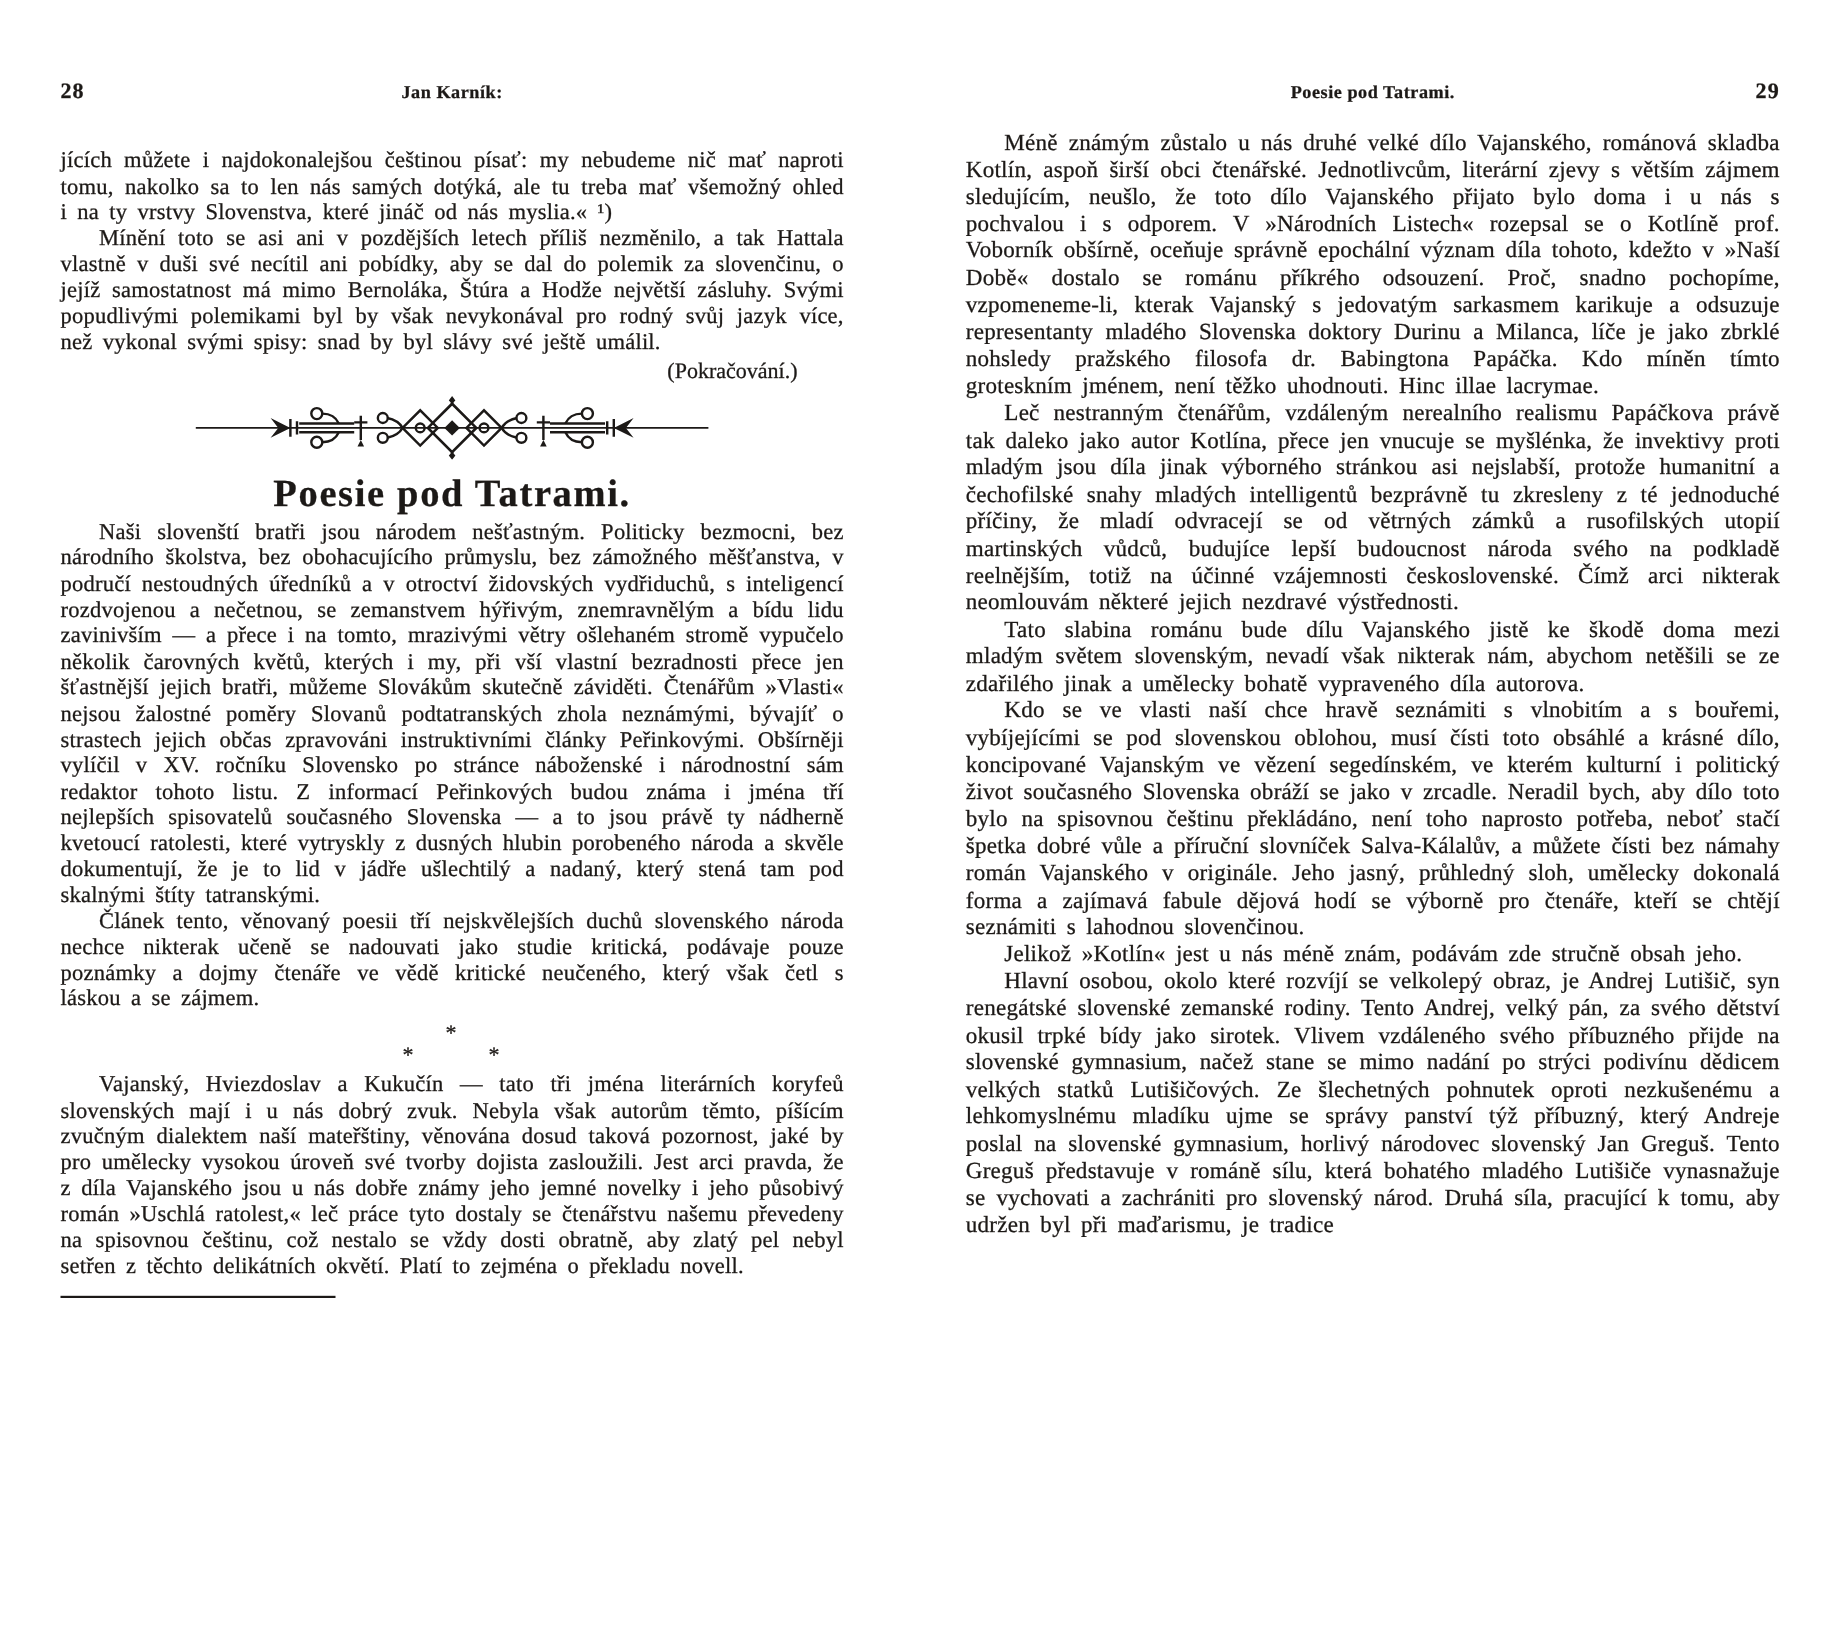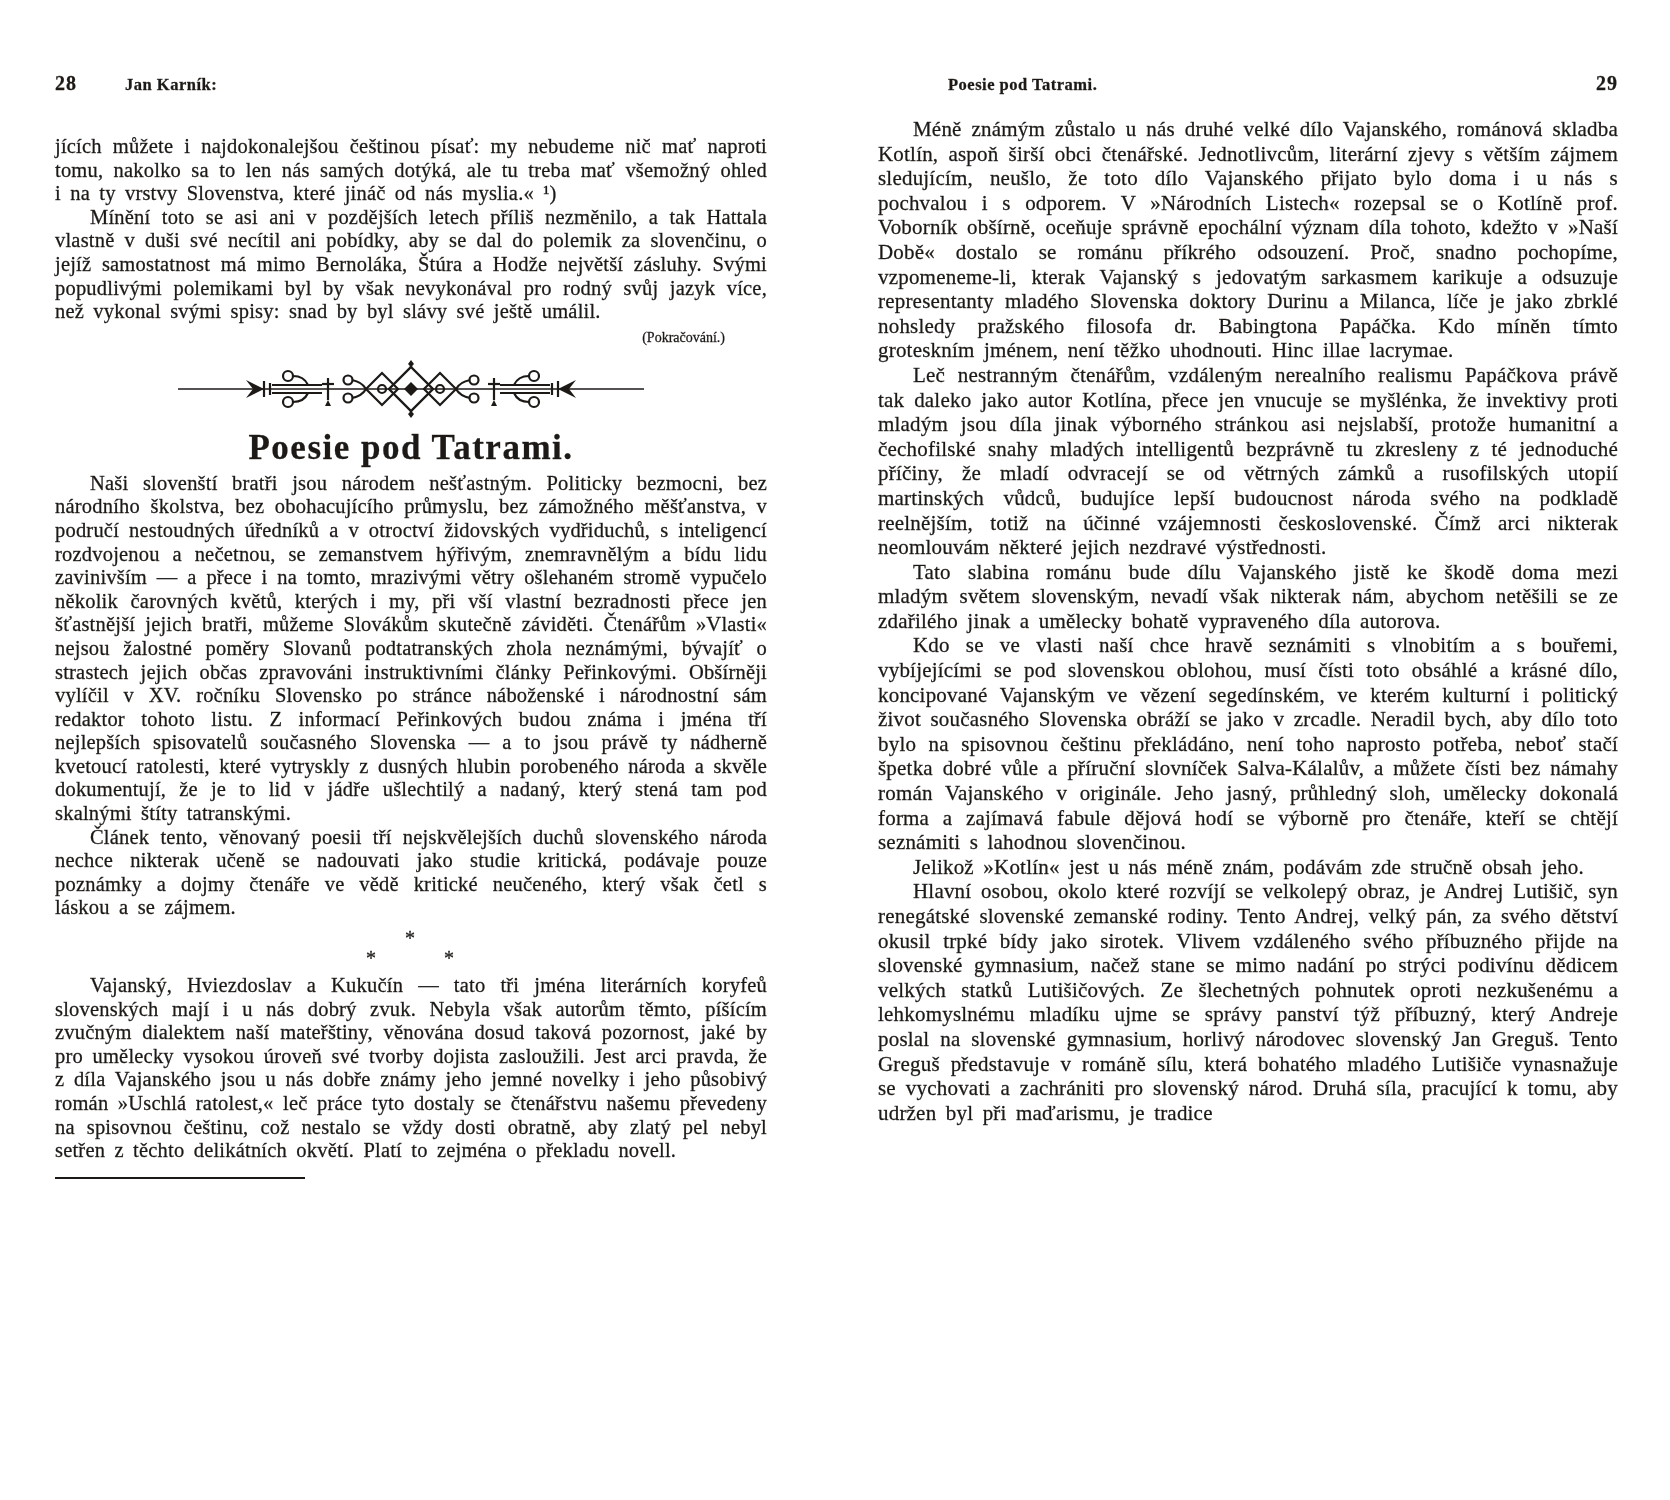--- a/index.html
+++ b/index.html
@@ -13,35 +13,35 @@
   #page-left{left:55px;width:712px;}
   #page-right{left:878px;width:740px;}
 
   .running-head{
     display:grid;grid-template-columns:70px 1fr 70px;align-items:baseline;
     padding-top:72px;
   }
   .page-number{font-size:20px;font-weight:bold;letter-spacing:1px;}
   #page-left .page-number{text-align:left;}
   #page-right .page-number{text-align:right;}
-  .head-title{font-size:16.5px;font-weight:bold;letter-spacing:0.5px;}
+  .head-title{text-align:center;font-size:16.5px;font-weight:bold;letter-spacing:0.5px;}
 
   .body-text{
     margin-top:40px;
     font-size:20.5px;line-height:23.6px;
     text-align:justify;
     word-spacing:4px;letter-spacing:0.2px;
   }
   #page-right .body-text{margin-top:22px;font-size:21px;line-height:24.6px;}
   .body-text p{margin:0;text-indent:35px;}
   .body-text p.noindent{text-indent:0;}
   .it{}
 
   .continuation{
-    text-align:right;padding-right:42px;font-size:14px;line-height:24px;
+    text-align:right;padding-right:42px;font-size:20px;line-height:24px;
     margin-top:2px;
   }
 
   .ornament-wrap{text-align:center;margin:10px 0 4px;}
   .article-title{
     text-align:center;font-size:35px;font-weight:bold;letter-spacing:1.5px;
     margin:6px 0 4px;line-height:40px;
   }
   .article-byline{
     text-align:center;font-size:17.5px;font-weight:bold;letter-spacing:0.8px;

